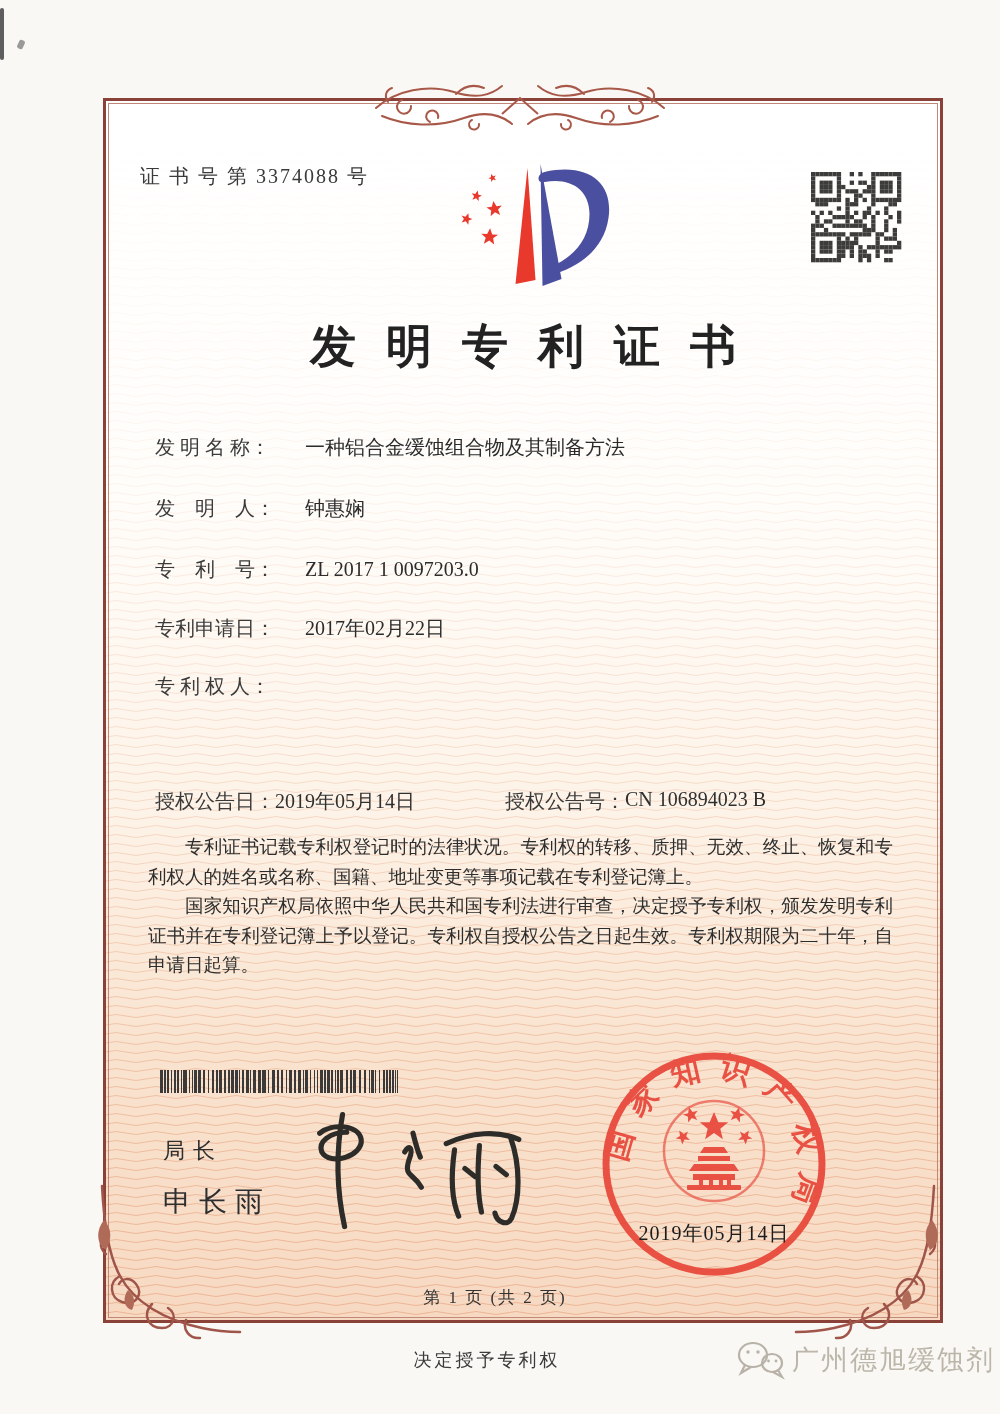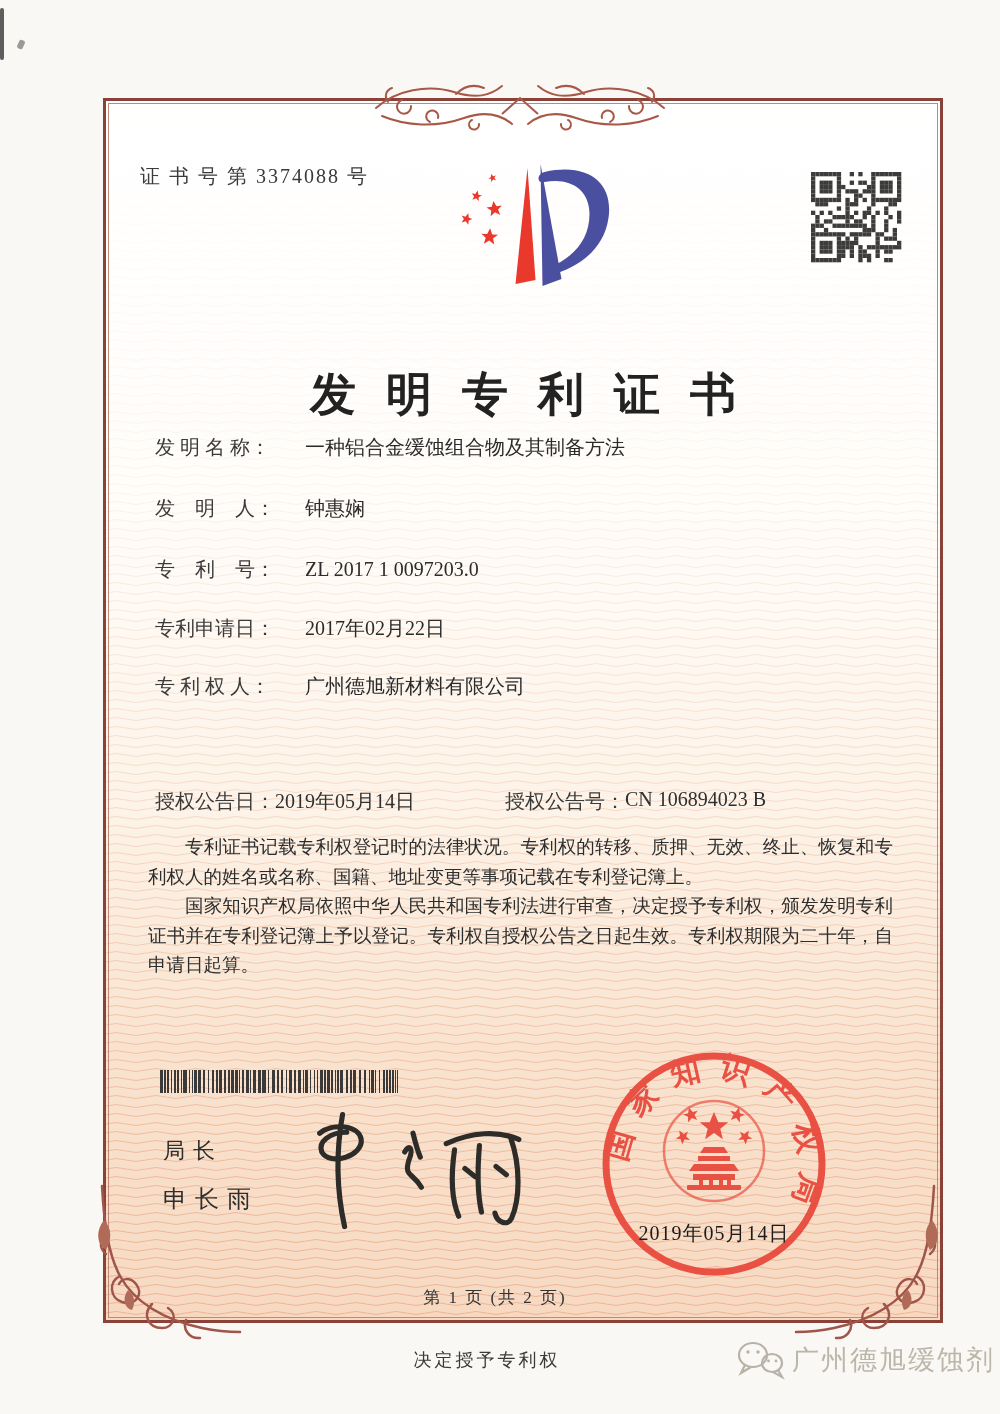--- a/index.html
+++ b/index.html
@@ -11,36 +11,36 @@
          background:linear-gradient(180deg,#ffffff 0%,#fffdfa 32%,#fdf3e8 58%,#f9e3cf 78%,#f7d9c2 100%);}
   .frame-inner{position:absolute;inset:2px;border:1px solid #c08977;pointer-events:none;}
   .waves{position:absolute;left:0;top:0;width:834px;height:1219px;
          -webkit-mask-image:linear-gradient(180deg,rgba(0,0,0,0) 0%,rgba(0,0,0,.18) 30%,rgba(0,0,0,.55) 60%,rgba(0,0,0,.9) 85%,#000 100%);
          mask-image:linear-gradient(180deg,rgba(0,0,0,0) 0%,rgba(0,0,0,.18) 30%,rgba(0,0,0,.55) 60%,rgba(0,0,0,.9) 85%,#000 100%);}
   
   .abs{position:absolute;}
   
   .cert-no{left:140px;top:163px;font-size:20px;letter-spacing:2px;color:#3a3a3a;}
   .title{left:103px;top:316px;width:840px;text-align:center;font-size:46px;font-weight:700;
-         letter-spacing:30px;text-indent:30px;color:#222;margin-top:48px;}
+         letter-spacing:30px;text-indent:30px;color:#222;}
   .field-row{left:155px;width:740px;display:flex;font-size:20px;line-height:30px;}
   .f-label{flex:0 0 150px;color:#3a3a3a;white-space:pre;}
   .f-value{color:#2b2b2b;width:580px;}
   .grant-row{left:155px;top:788px;width:740px;font-size:20px;display:flex;}
   .grant-col{display:flex;}
   .body-text{left:148px;top:833px;width:745px;font-size:18.5px;line-height:29.5px;
              text-align:justify;color:#2d2d2d;}
   .body-text p{margin:0;text-indent:2em;}
   .pagination{left:375px;top:1286px;width:240px;text-align:center;font-size:17px;letter-spacing:2px;color:#333;}
   .back-note{left:367px;top:1348px;width:240px;text-align:center;font-size:18px;letter-spacing:3px;color:#3a3a3a;}
   
   .barcode{left:160px;top:1070px;width:248px;height:23px;display:flex;align-items:stretch;}
   .barcode i{display:block;height:100%;background:#3b3a38;}
   .dir-title{left:163px;top:1136px;font-size:22px;letter-spacing:8px;color:#2e2e2e;}
-  .dir-name{left:163px;top:1183px;font-size:24px;letter-spacing:8px;color:#2e2e2e;}
+  .dir-name{left:163px;top:1183px;font-size:28px;letter-spacing:8px;color:#2e2e2e;}
   .sig{left:305px;top:1098px;}
   .seal{left:599px;top:1049px;opacity:.93;}
   .seal-date{left:599px;top:1220px;width:230px;text-align:center;font-size:20px;
              letter-spacing:1px;color:#1b1b1b;z-index:6;}
   .watermark{left:736px;top:1340px;display:flex;align-items:center;gap:6px;color:#bcb6aa;justify-content:flex-end;}
   .watermark .wm-text{font-size:27px;letter-spacing:2px;font-family:"Liberation Sans","DejaVu Sans",sans-serif;}
   
   .ornament-top{left:372px;top:72px;z-index:3;}
   .flourish{z-index:3;}
   .flourish.bl{left:94px;top:1182px;}
@@ -499,21 +499,20 @@
   <div class="abs field-row" style="top:554px">
     <span class="f-label">专　利　号：</span>
     <span class="f-value">ZL 2017 1 0097203.0</span>
   </div>
   <div class="abs field-row" style="top:613px">
     <span class="f-label">专利申请日：</span>
     <span class="f-value">2017年02月22日</span>
   </div>
   <div class="abs field-row" style="top:671px">
     <span class="f-label">专 利 权 人：</span>
-    <span class="f-value">广州德旭新材料有限公司</span>
   </div>
   <div class="abs grant-row">
     <div class="grant-col" style="width:350px">
       <span class="f-label" style="flex-basis:auto">授权公告日：</span>
       <span>2019年05月14日</span>
     </div>
     <div class="grant-col">
       <span class="f-label" style="flex-basis:auto">授权公告号：</span>
       <span>CN 106894023 B</span>
     </div>

